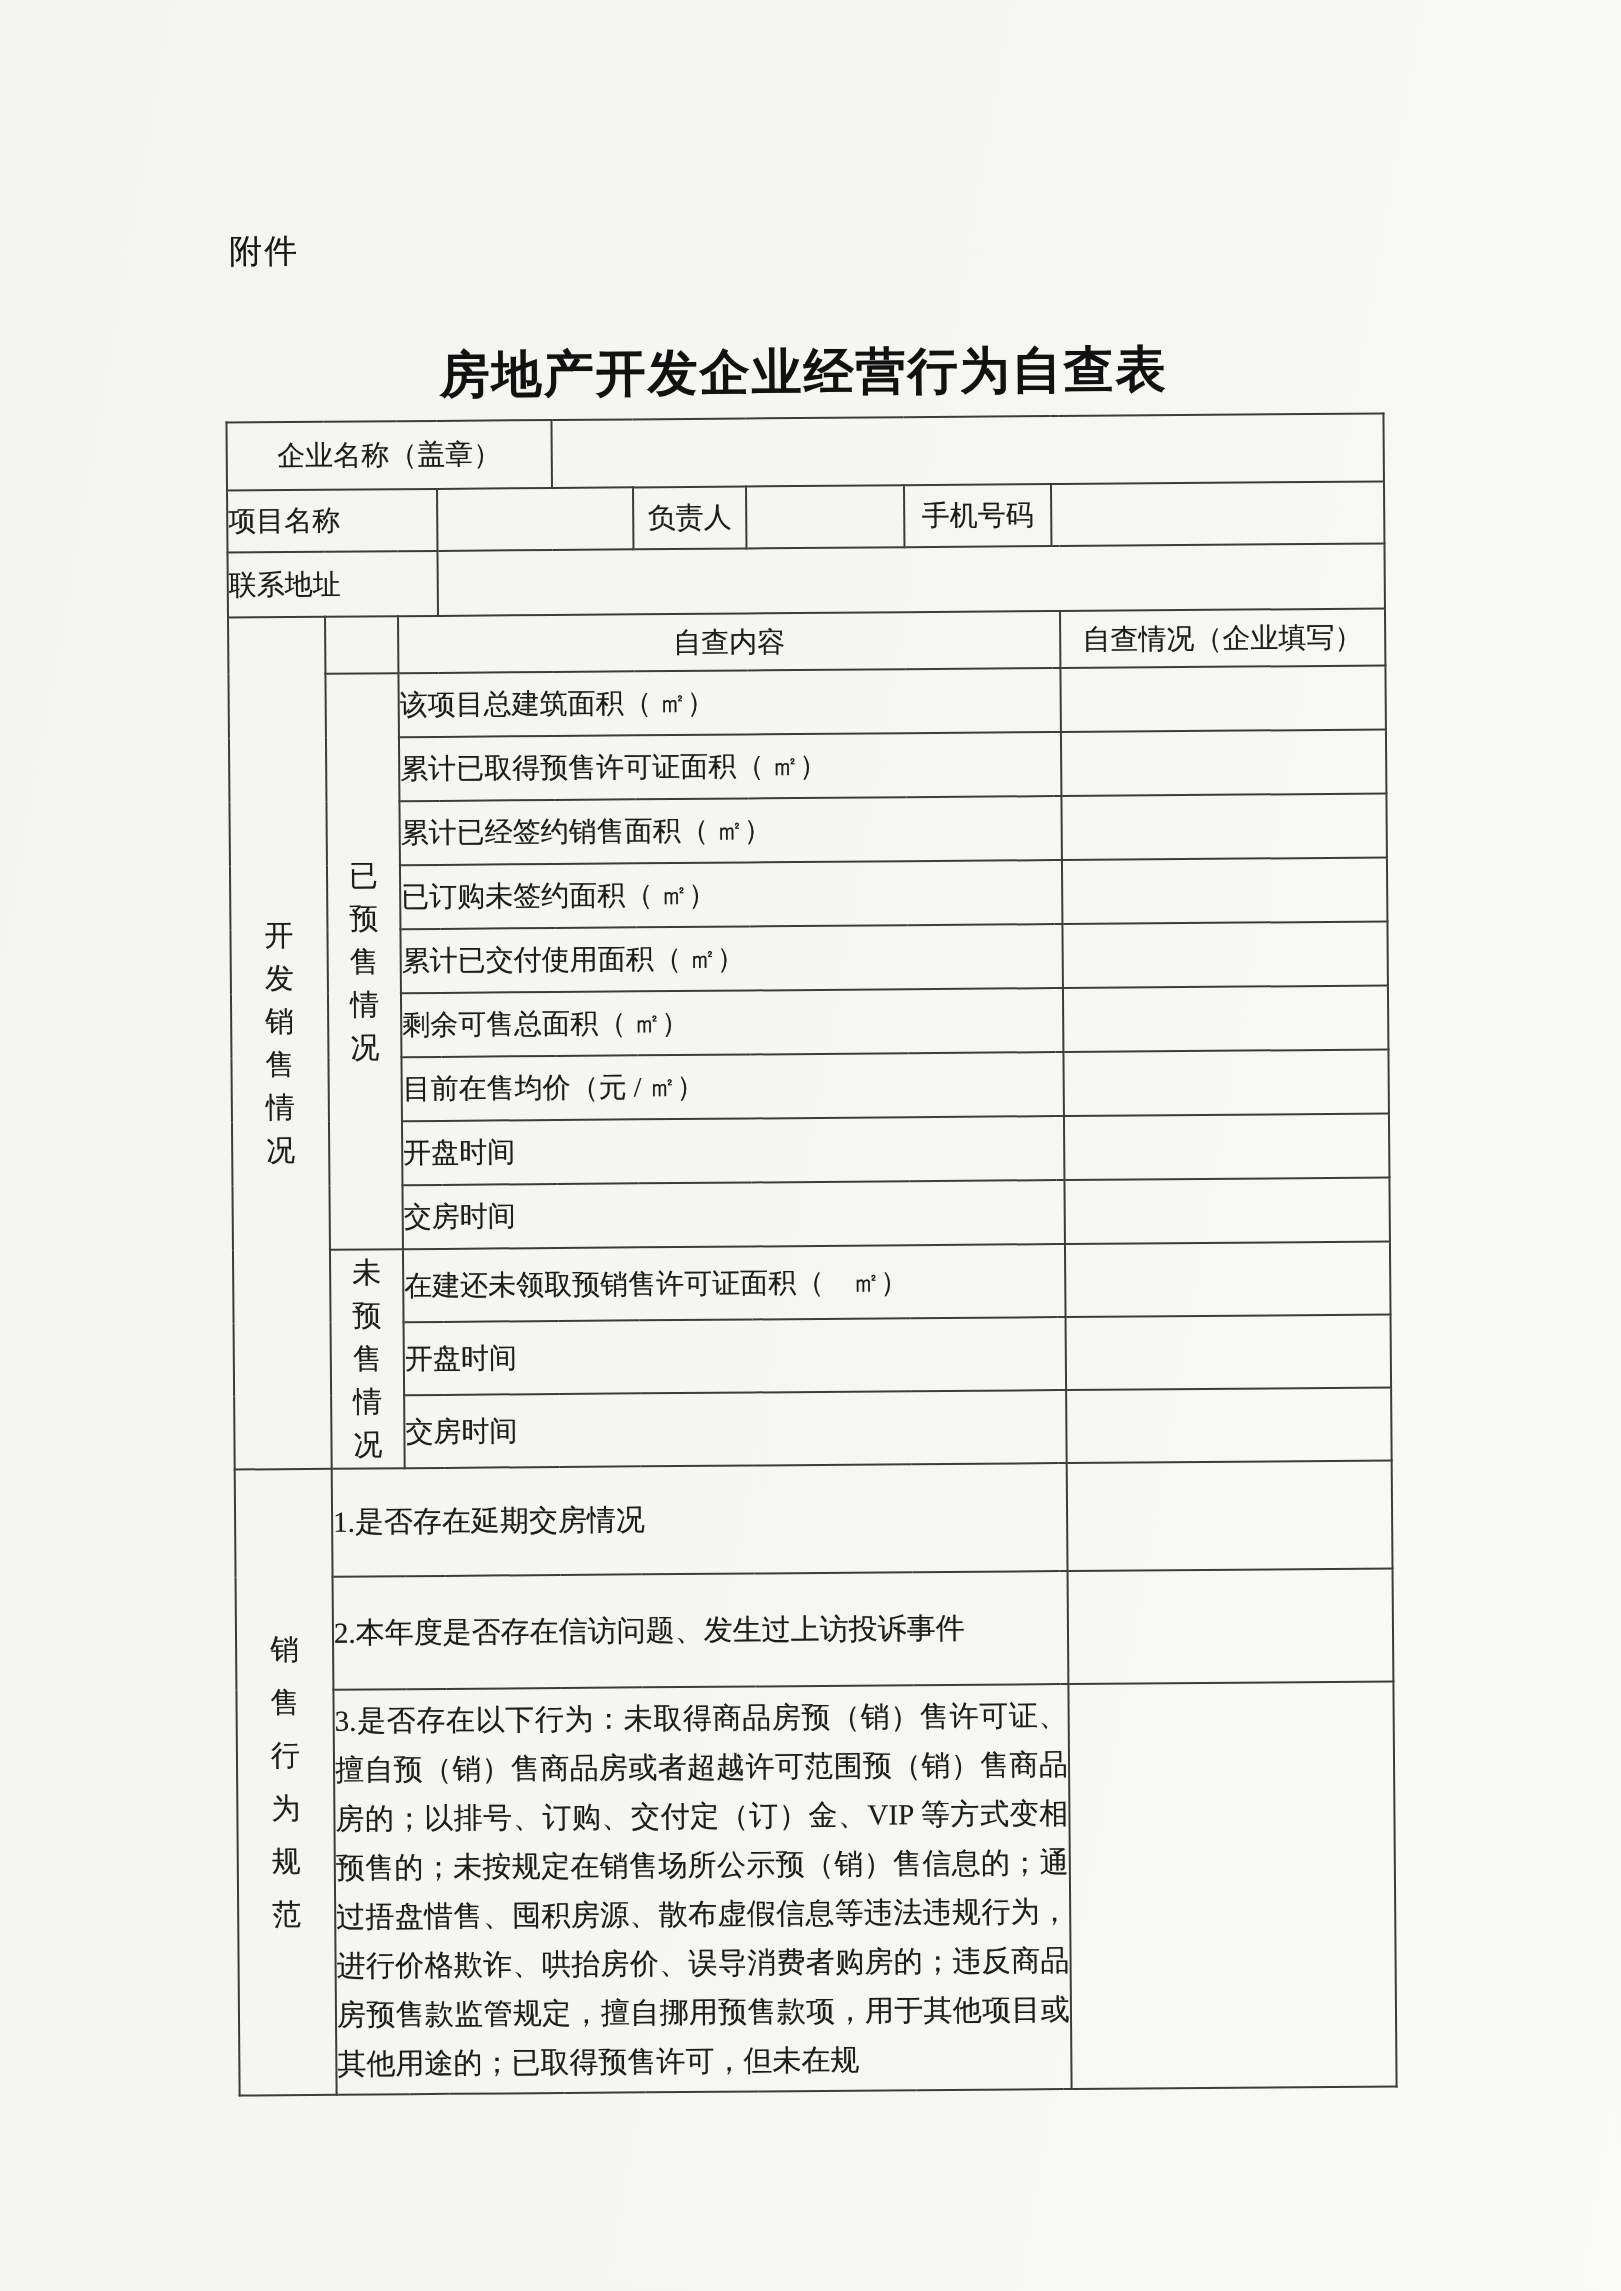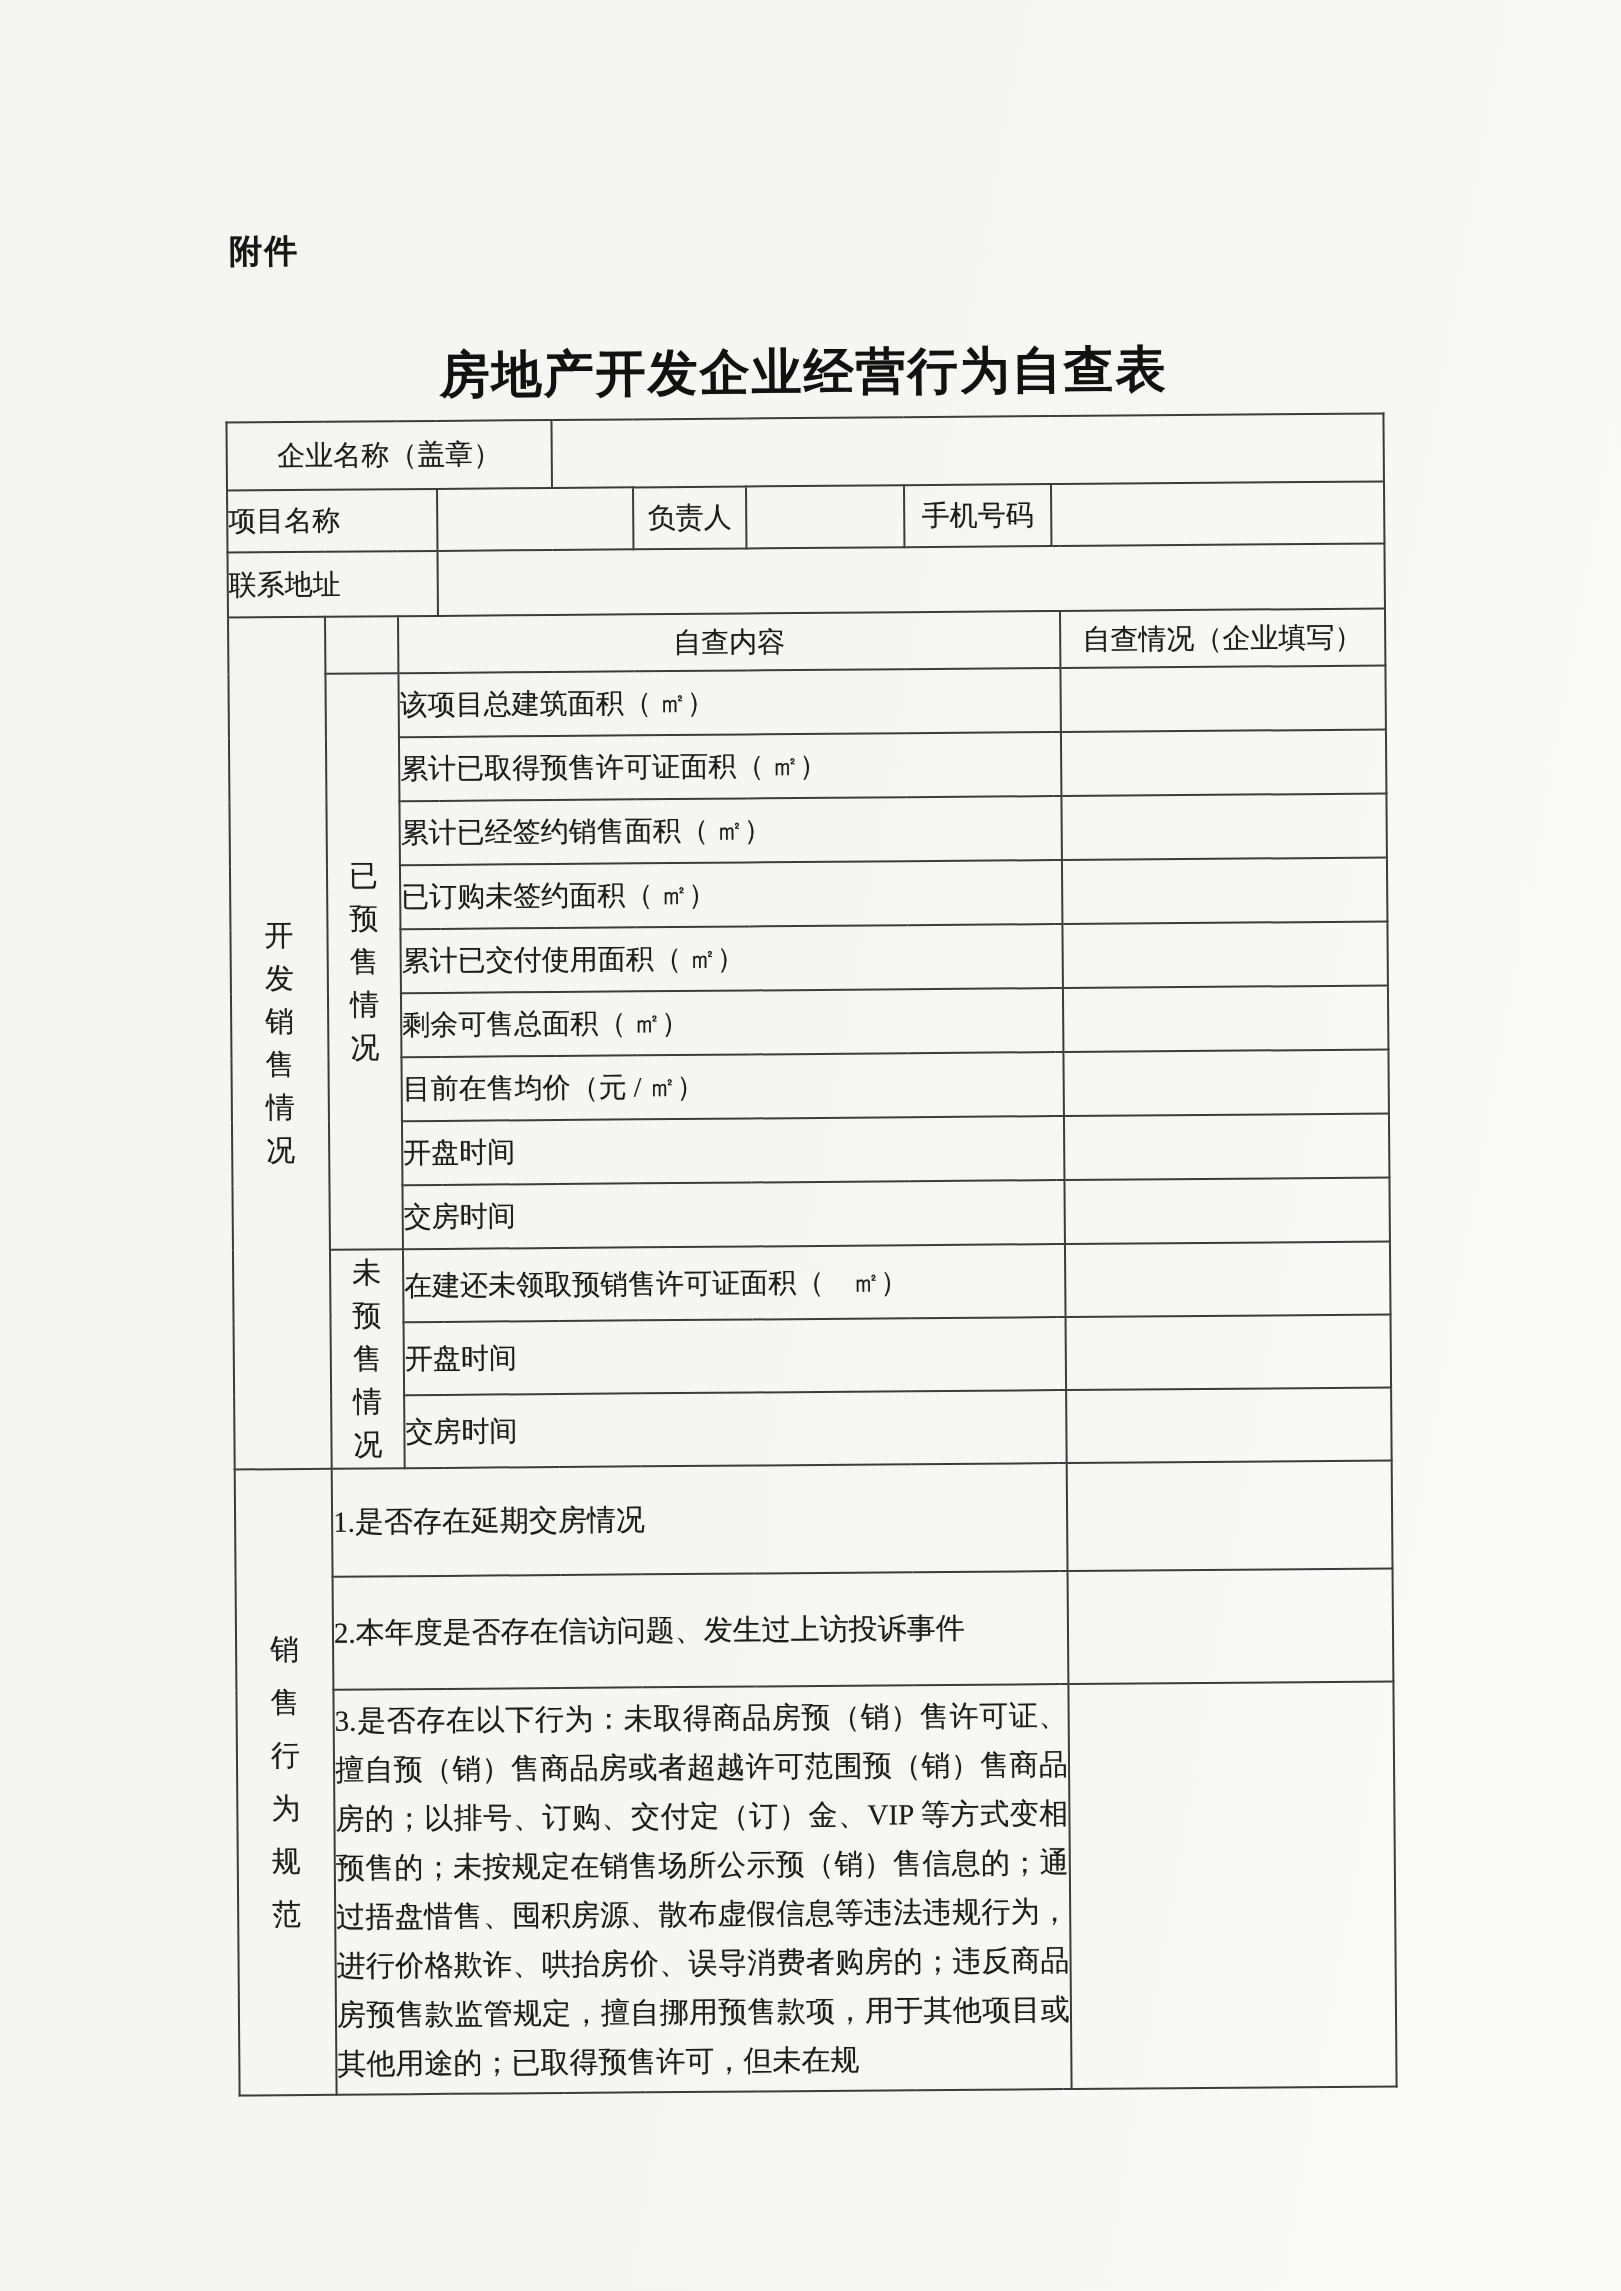--- a/index.html
+++ b/index.html
@@ -7,21 +7,21 @@
     position:relative;width:1621px;height:2292px;margin:0 auto;
     background:linear-gradient(100deg,#f4f4f1 0%,#f6f6f3 60%,#fafaf8 100%);
     overflow:hidden;
     font-family:"Liberation Serif","DejaVu Serif",serif;
     color:#1e1e1e;
   }
   .tilt{position:absolute;inset:0;transform:rotate(-0.45deg);transform-origin:811px 1251px;}
   .attachment{
     position:absolute;left:237px;top:225px;
     font-family:"Liberation Sans","DejaVu Sans",sans-serif;
-    font-size:33px;font-weight:bold;letter-spacing:2px;color:#161616;
+    font-size:33px;font-weight:normal;letter-spacing:2px;color:#161616;
   }
   .title{
     position:absolute;left:232px;top:339px;width:1157px;margin:0;
     text-align:center;
     font-family:"Liberation Sans","DejaVu Sans",sans-serif;
     font-size:50px;font-weight:800;letter-spacing:2px;color:#111;
   }
   table.form{
     position:absolute;left:232px;top:417px;
     width:1157px;table-layout:fixed;border-collapse:collapse;

